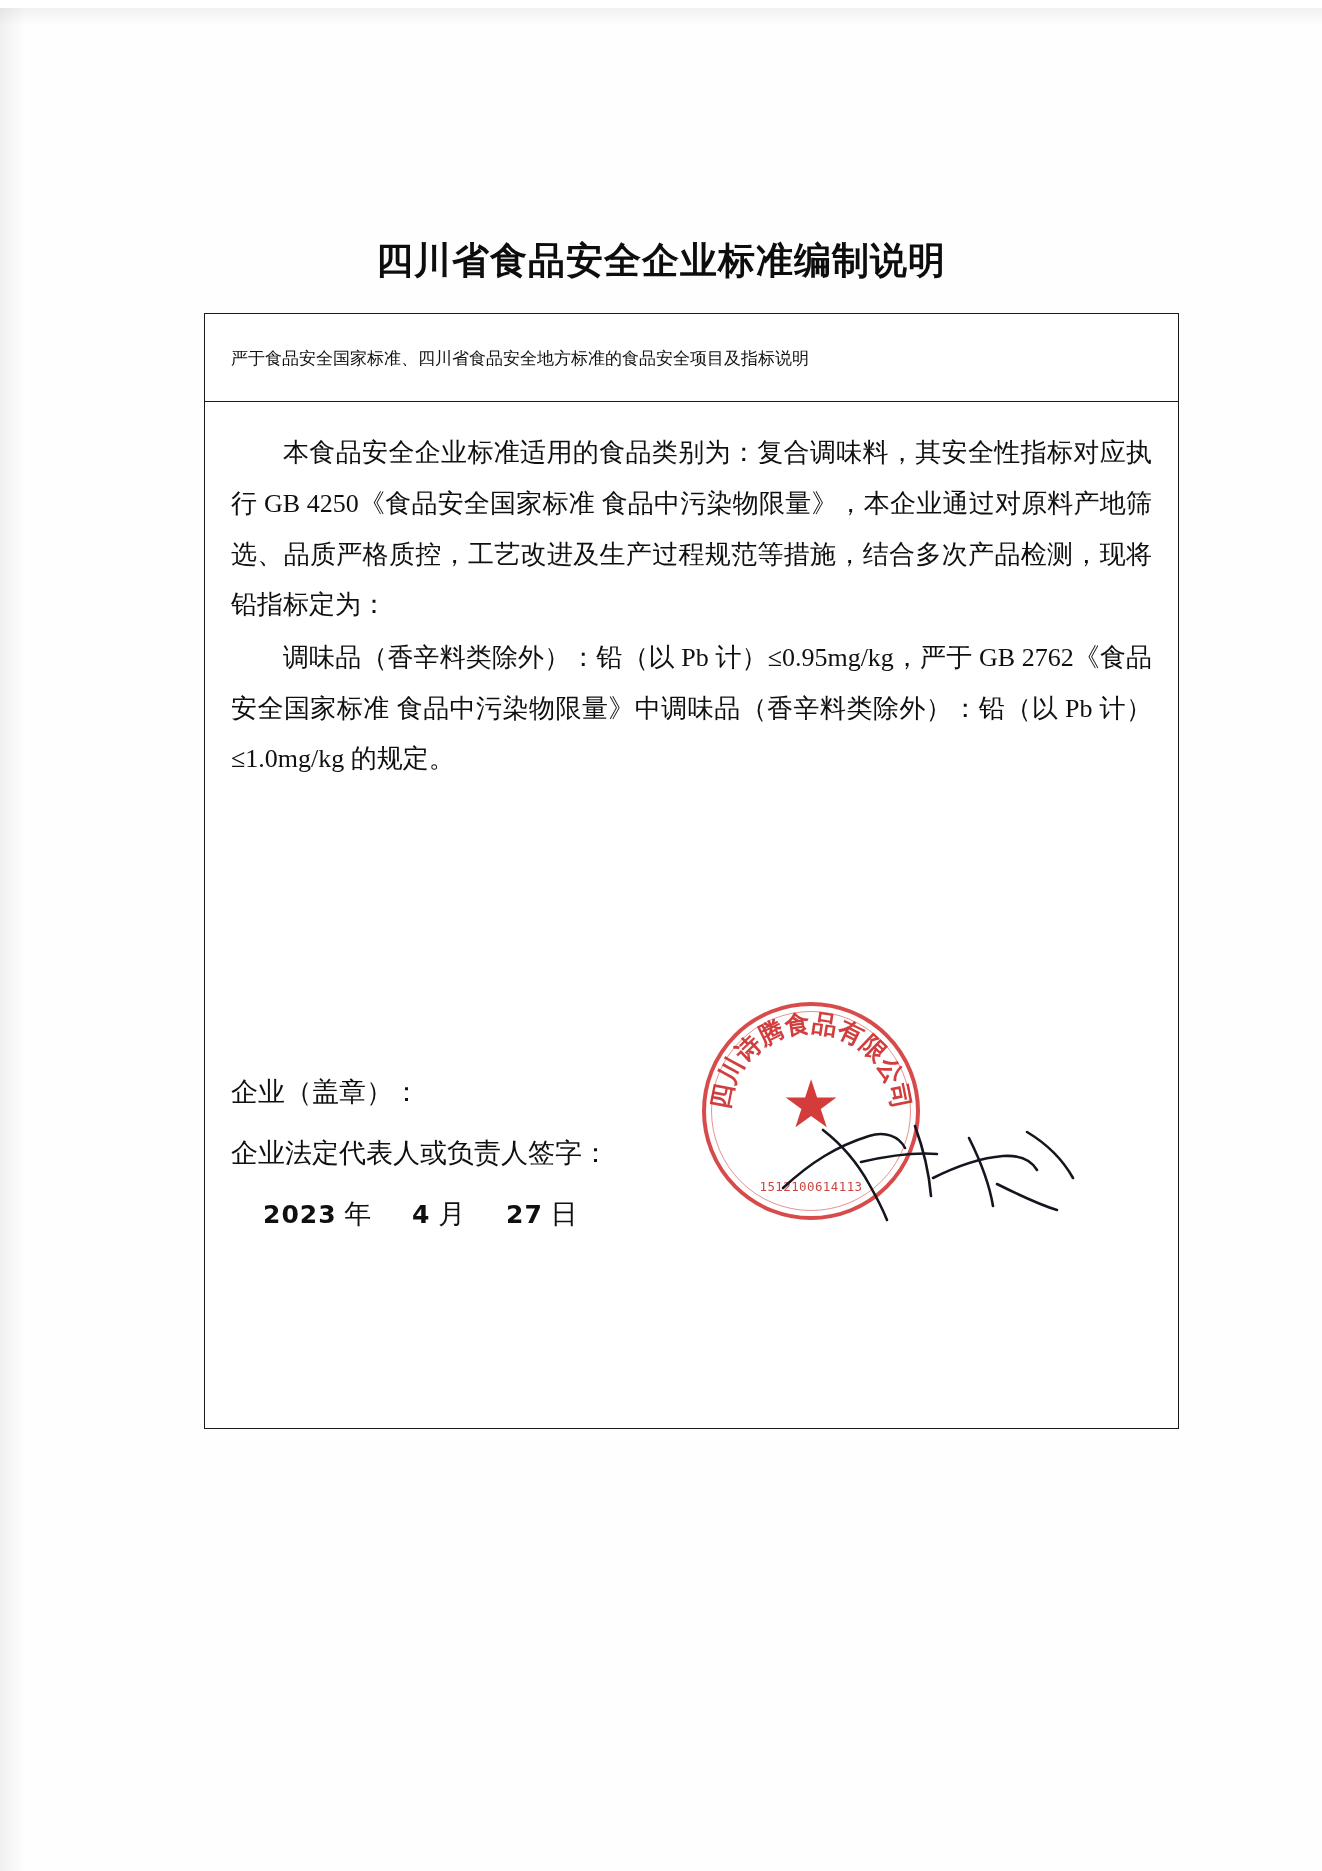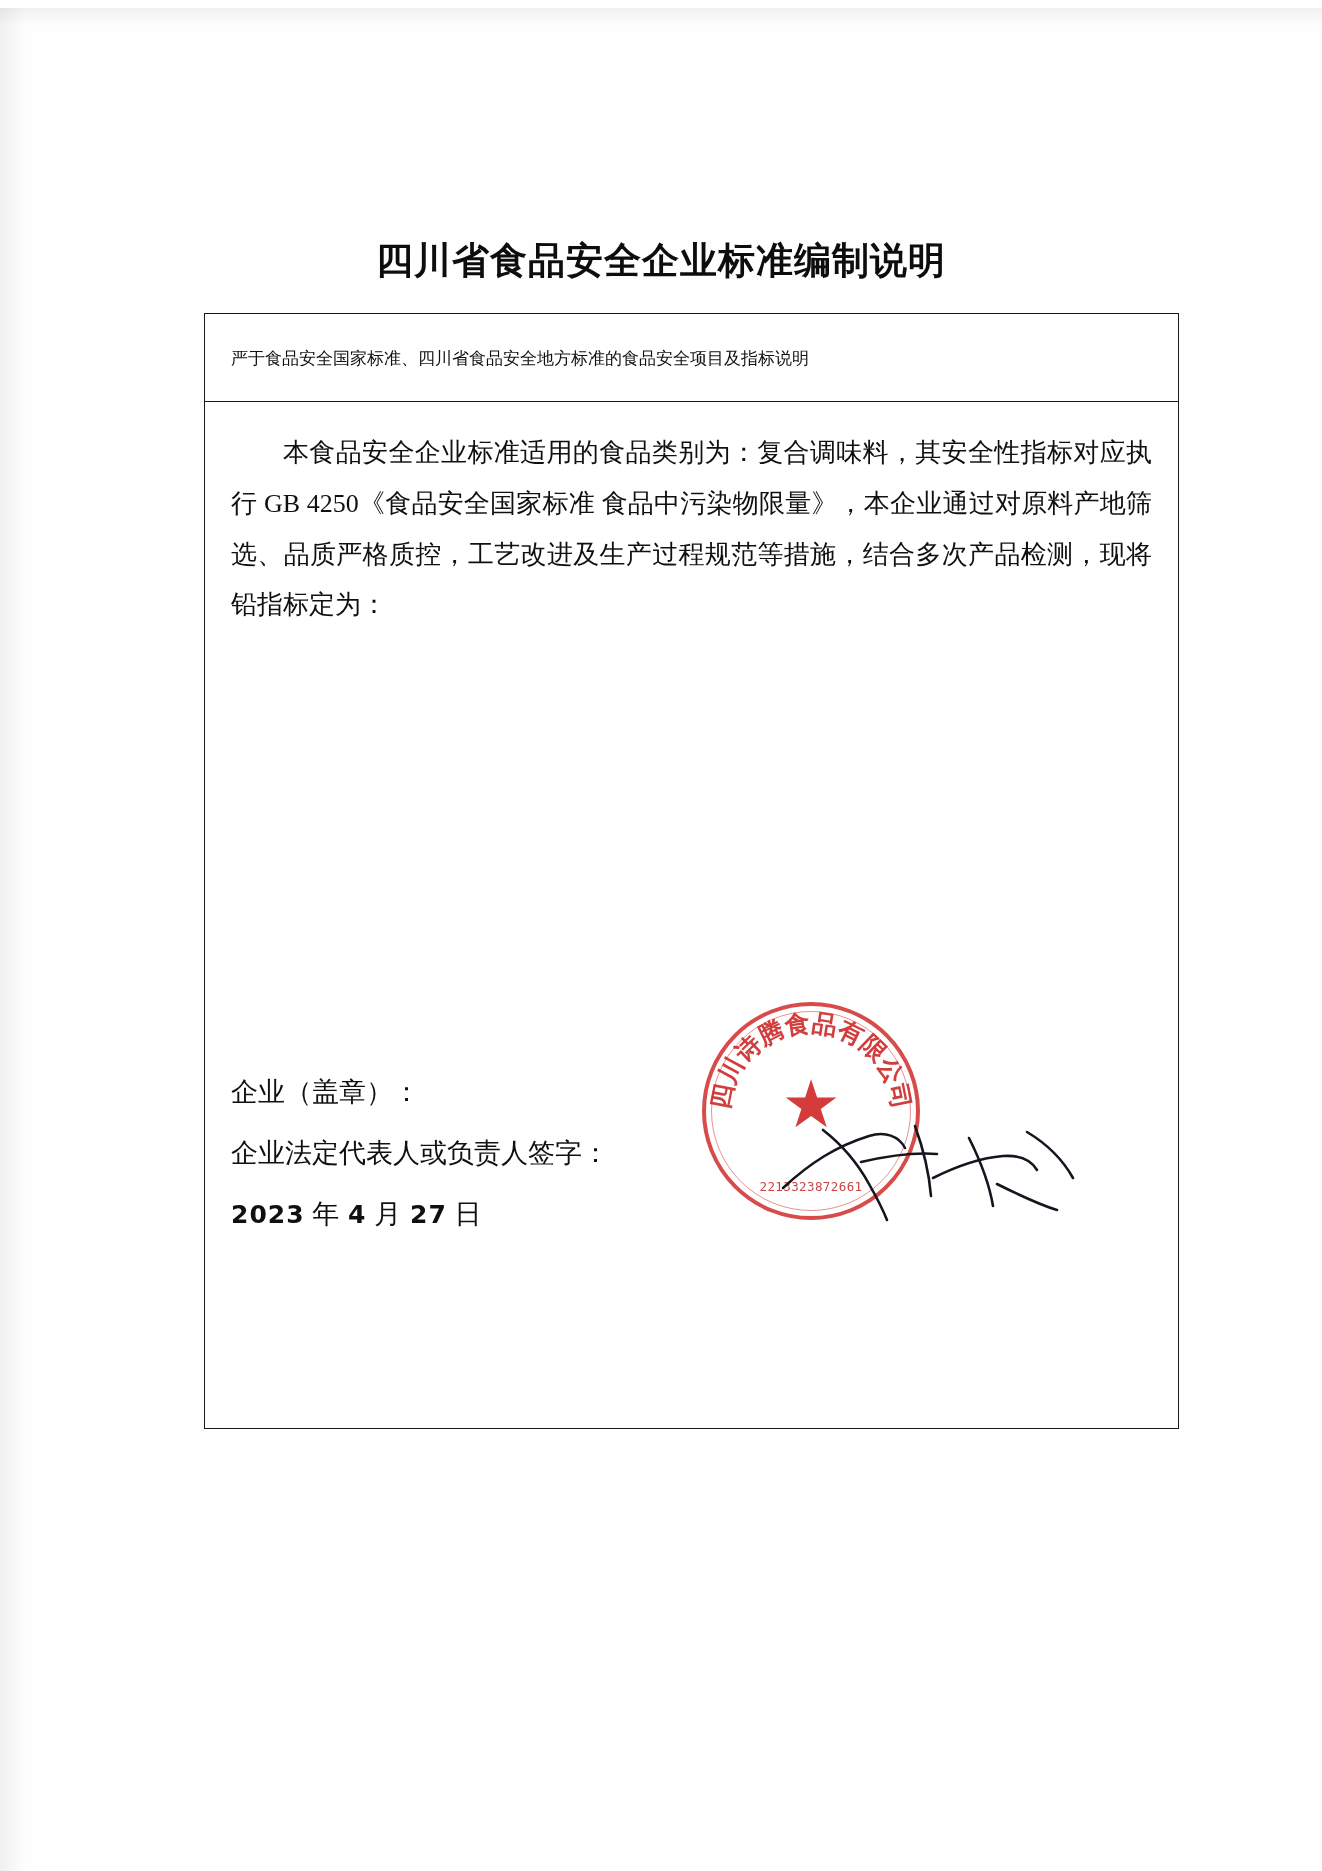--- a/index.html
+++ b/index.html
@@ -86,20 +86,21 @@
     padding-right: 230px;
   }
   .sign-line.date {
     padding-right: 175px;
     letter-spacing: 1px;
   }
   .sign-line.date .num {
     font-family: "DejaVu Sans", sans-serif;
     font-weight: bold;
     font-size: 25px;
+    margin-left: 32px;
   }
 
   
   .seal {
     position: absolute;
     left: 497px;
     top: 600px;
     width: 218px;
     height: 218px;
     pointer-events: none;
@@ -186,20 +187,21 @@
 
   <div class="doc-title">四川省食品安全企业标准编制说明</div>
 
   <div class="table">
 
     <div class="row-head">严于食品安全国家标准、四川省食品安全地方标准的食品安全项目及指标说明</div>
 
     <div class="row-body">
 
       <p class="para indent">本食品安全企业标准适用的食品类别为：复合调味料，其安全性指标对应执行 GB 4250《食品安全国家标准 食品中污染物限量》，本企业通过对原料产地筛选、品质严格质控，工艺改进及生产过程规范等措施，结合多次产品检测，现将铅指标定为：</p>
+      <p class="para indent">调味品（香辛料类除外）：铅（以 Pb 计）≤0.95mg/kg，严于 GB 2762《食品安全国家标准 食品中污染物限量》中调味品（香辛料类除外）：铅（以 Pb 计）≤1.0mg/kg 的规定。</p>
 
       <div class="sign-block">
         <div class="sign-line company">企业（盖章）：</div>
         <div class="sign-line">企业法定代表人或负责人签字：</div>
         <div class="sign-line date">
           <span class="num">2023</span>
           <span>年</span>
           <span class="num">4</span>
           <span>月</span>
           <span class="num">27</span>
@@ -212,21 +214,21 @@
         <div class="inner-ring"></div>
         <svg viewBox="0 0 218 218">
           <defs>
             <path id="arc" d="M 27,112 A 82,82 0 0 1 191,112"></path>
           </defs>
           <text class="seal-text">
             <textPath href="#arc" startOffset="50%" text-anchor="middle" id="seal-arc-text">四川诗腾食品有限公司</textPath>
           </text>
         </svg>
         <div class="star">★</div>
-        <div class="code">2213323872661</div>
+        <div class="code">1512100614113</div>
       </div>
 
       <svg class="signature" viewBox="0 0 330 140">
         <path d="M18,96 C46,70 72,54 104,44 C120,39 134,44 140,56"></path>
         <path d="M58,38 C76,52 92,70 104,92 C112,106 118,118 122,128"></path>
         <path d="M96,70 C122,64 148,60 172,62"></path>
         <path d="M150,34 C158,56 164,80 166,104"></path>
         <path d="M168,86 C192,74 214,66 238,64 C254,63 266,68 272,78"></path>
         <path d="M204,46 C214,66 224,90 228,114"></path>
         <path d="M232,92 C252,102 272,112 292,118"></path>

